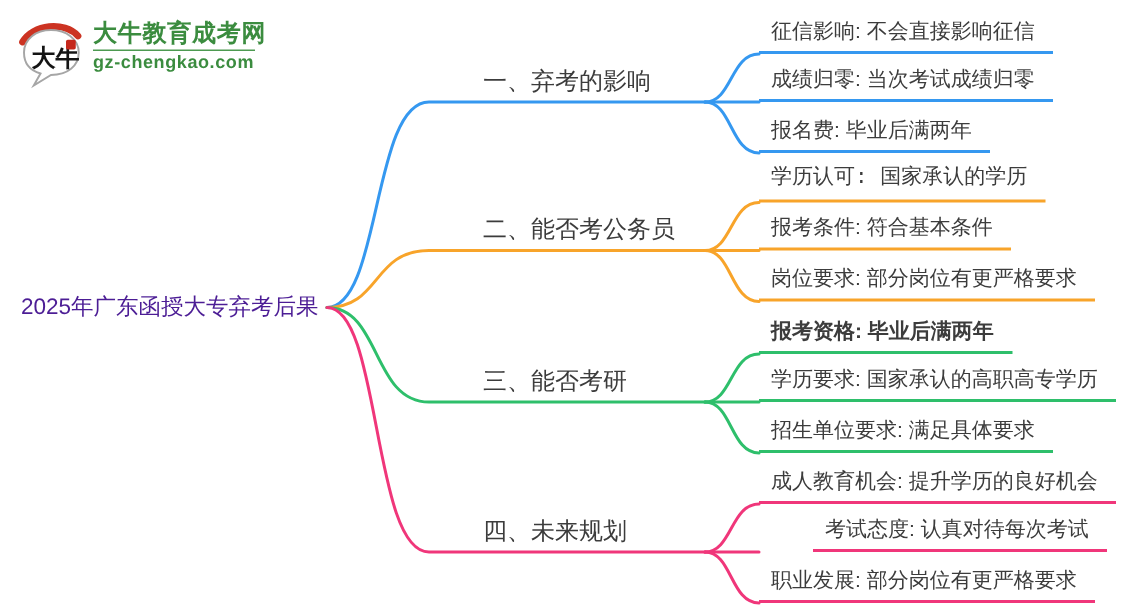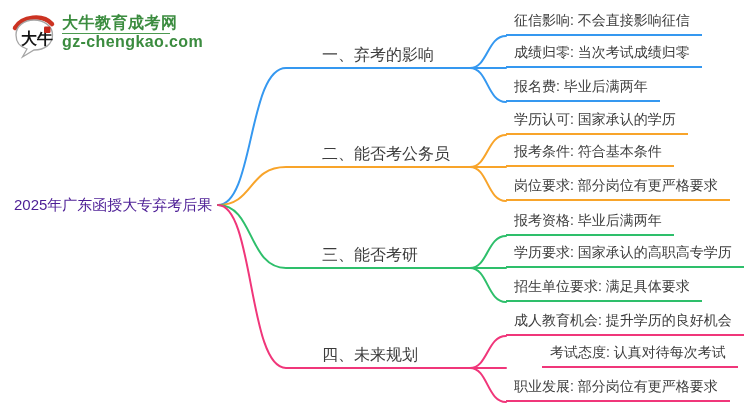--- a/index.html
+++ b/index.html
@@ -10,21 +10,21 @@
   }
   .stage{position:absolute;inset:0;width:750px;height:410px;}
   #map-svg{position:absolute;left:0;top:0;}
 
   
   .logo{position:absolute;left:10px;top:13px;display:flex;align-items:flex-start;}
   .logo-icon{width:48px;height:48px;display:block;}
   .logo-text{margin-left:4px;margin-top:1px;}
   .logo-title{font-size:16px;font-weight:bold;color:#3b8c3f;letter-spacing:.5px;line-height:17px;}
   .logo-divider{height:1px;background:#4d9a51;margin:2px 0 1px 0;width:108px;}
-  .logo-url{font-size:16px;font-weight:bold;color:#3b8c3f;letter-spacing:.4px;line-height:13px;}
+  .logo-url{font-size:12px;font-weight:bold;color:#3b8c3f;letter-spacing:.4px;line-height:13px;}
 
   
   .root-node{
     position:absolute;left:14px;top:197px;
     font-size:15px;line-height:16px;color:#4c1d95;white-space:nowrap;
   }
   .branch-node{
     position:absolute;left:322px;
     font-size:16px;line-height:15px;color:#3c3c3c;white-space:nowrap;
   }
@@ -73,25 +73,25 @@
   </div>
 
   <div class="root-node">2025年广东函授大专弃考后果</div>
 
   <div id="nodes">
       <div class="branch-node" style="top: 47px;">一、弃考的影响</div>
       <div class="leaf-node" style="top: 13px; border-bottom-color: rgb(53, 152, 240);">征信影响: 不会直接影响征信</div>
       <div class="leaf-node" style="top: 45px; border-bottom-color: rgb(53, 152, 240);">成绩归零: 当次考试成绩归零</div>
       <div class="leaf-node" style="top: 79px; border-bottom-color: rgb(53, 152, 240);">报名费: 毕业后满两年</div>
       <div class="branch-node" style="top: 146px;">二、能否考公务员</div>
-      <div class="leaf-node" style="top: 112px; border-bottom-color: rgb(248, 164, 42);">学历认可: 国家承认的学历</div>
+      <div class="leaf-node" style="top: 112px; border-bottom-color: rgb(248, 164, 42); font-family: Liberation Mono, monospace;">学历认可: 国家承认的学历</div>
       <div class="leaf-node" style="top: 144px; border-bottom-color: rgb(248, 164, 42);">报考条件: 符合基本条件</div>
       <div class="leaf-node" style="top: 178px; border-bottom-color: rgb(248, 164, 42);">岗位要求: 部分岗位有更严格要求</div>
       <div class="branch-node" style="top: 247px;">三、能否考研</div>
-      <div class="leaf-node" style="top: 213px; border-bottom-color: rgb(46, 191, 107);">报考资格: 毕业后满两年</div>
+      <div class="leaf-node" style="top: 213px; border-bottom-color: rgb(46, 191, 107); font-weight: bold;">报考资格: 毕业后满两年</div>
       <div class="leaf-node" style="top: 245px; border-bottom-color: rgb(46, 191, 107);">学历要求: 国家承认的高职高专学历</div>
       <div class="leaf-node" style="top: 279px; border-bottom-color: rgb(46, 191, 107);">招生单位要求: 满足具体要求</div>
       <div class="branch-node" style="top: 347px;">四、未来规划</div>
       <div class="leaf-node" style="top: 313px; border-bottom-color: rgb(240, 54, 122);">成人教育机会: 提升学历的良好机会</div>
       <div class="leaf-node" style="top: 345px; border-bottom-color: rgb(240, 54, 122); margin-left: 36px;">考试态度: 认真对待每次考试</div>
       <div class="leaf-node" style="top: 379px; border-bottom-color: rgb(240, 54, 122);">职业发展: 部分岗位有更严格要求</div>
     </div>
 </div>
 
 </body></html>

